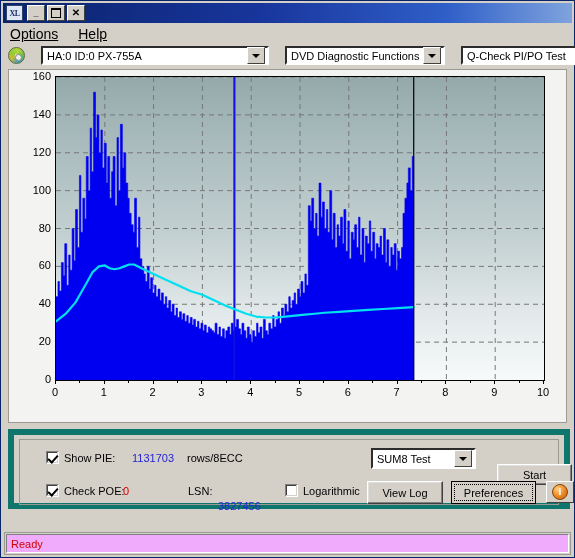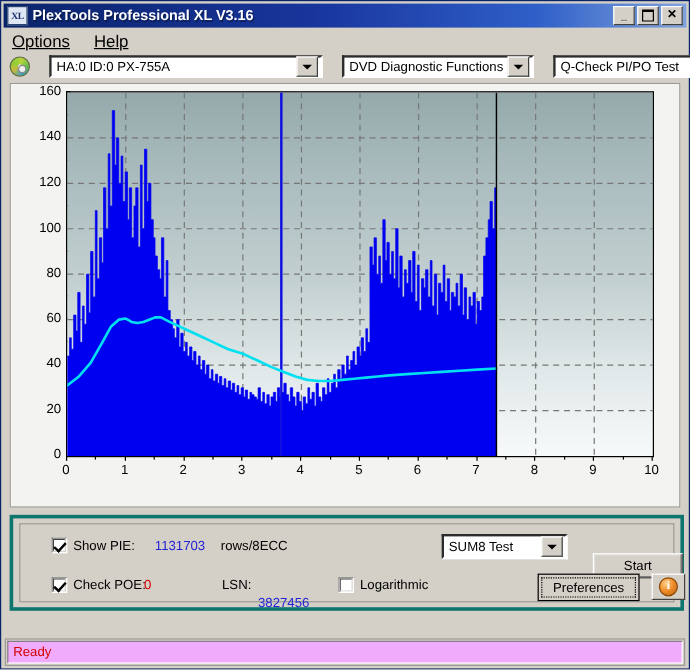--- a/index.html
+++ b/index.html
@@ -112,21 +112,21 @@
   }
   .ytick{position:absolute;left:46px;width:4px;height:1px;background:#000;}
   .ytick.minor{width:3px;}
   .xlabels{position:absolute;left:0;top:0;width:100%;height:20px;}
   .xlabel{position:absolute;top:316px;font-size:11px;color:#000;transform:translateX(-50%);}
   .xtick{position:absolute;top:310px;width:1px;height:4px;background:#000;}
   .xtick.minor{height:3px;}
   
   .ctrl-outer{
     margin:6px 4px 0 7px;height:80px;box-sizing:border-box;
-    border:3px solid #0f766e;background:#d4d0c8;position:relative;
+    border:6px solid #0f766e;background:#d4d0c8;position:relative;
   }
   .ctrl-inner{
     position:absolute;left:5px;top:4px;right:5px;height:66px;
     border:1px solid #9b9b94;box-sizing:border-box;
   }
   .chk{
     display:inline-flex;align-items:center;gap:5px;position:absolute;font-size:11px;
   }
   .box{
     width:13px;height:13px;background:#fff;box-sizing:border-box;
@@ -187,21 +187,20 @@
     border:1px solid #9b9b94;box-sizing:border-box;
   }
 </style>
 </head>
 <body>
 
 <div class="window">
 
   <div class="titlebar">
     <div class="title-icon">XL</div>
-    <div class="title-text">PlexTools Professional XL V3.16</div>
     <div class="title-btns">
       <div class="tbtn min">
           <div class="g">_</div>
         </div>
       <div class="tbtn max">
           <div class="g">
             <span></span>
           </div>
         </div>
       <div class="tbtn close">
@@ -362,20 +361,23 @@
         <div class="ctext">SUM8 Test</div>
         <div class="arrowbtn">
             <div class="arrow-dn"></div>
           </div>
       </div>
 
       <div class="btn" style="left:477px;top:24px;width:75px;height:21px;">
         <span>Start</span>
       </div>
 
+      <div class="btn" style="left:347px;top:41px;width:76px;height:23px;">
+        <span>View Log</span>
+      </div>
 
       <div class="btn focus" style="left:431px;top:41px;width:85px;height:23px;">
         <span class="inner">Preferences</span>
       </div>
 
       <div class="info-btn" style="left:526px;top:41px;">
         <span class="info-circle">i</span>
       </div>
 
     </div>

